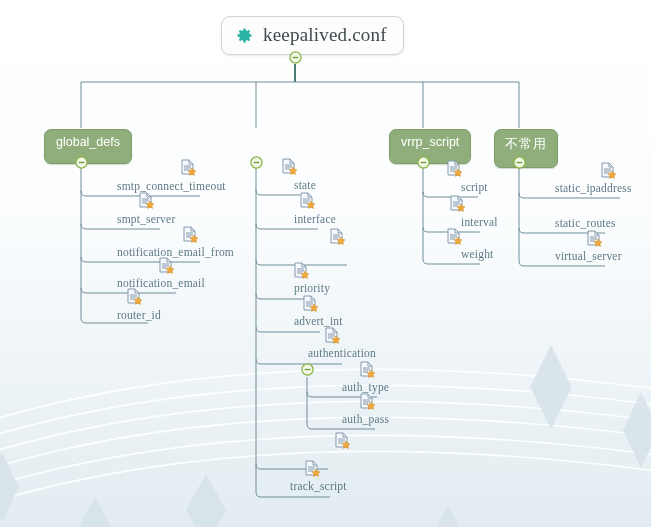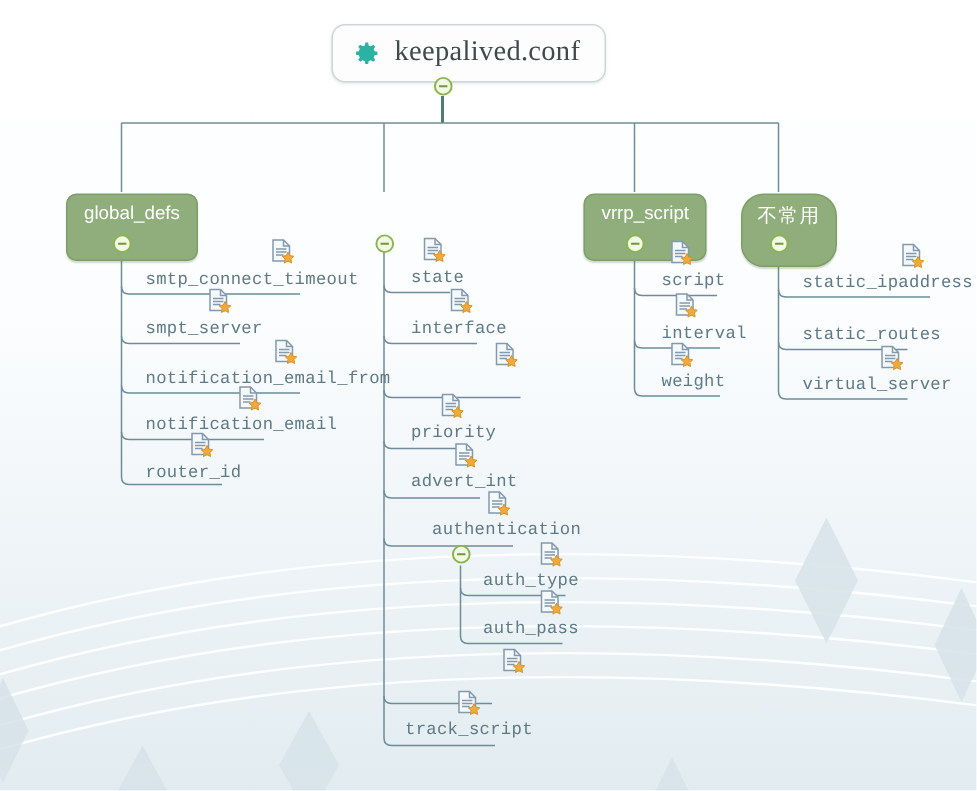--- a/index.html
+++ b/index.html
@@ -35,36 +35,37 @@
   }
   .gear{width:19px;height:19px;display:block;}
 
   .branch-node{
     background:#8fae7b;
     border:1px solid #7d9e69;
     border-radius:7px;
     color:#ffffff;
     font-family:"Liberation Sans",sans-serif;
     font-size:12.5px;
-    padding:5px 11px 24px 11px;
+    padding:5px 11px 14px 11px;
     text-align:center;
     box-shadow:0 1px 1px rgba(110,135,95,.3);
   }
-  .branch-node.cjk{font-size:13px;letter-spacing:1px;padding-left:10px;padding-right:10px;border-radius:15px;}
+  .branch-node.cjk{font-size:13px;letter-spacing:1px;padding-left:10px;padding-right:10px;}
 
   
   .leaf{position:absolute;}
   .leaf-label{
-    font-family:Liberation Mono, monospace;
+    font-family:Liberation Serif, serif;
     font-size:11.5px;
     color:#5f7a86;
     letter-spacing:.2px;
     line-height:13px;
     padding:0 4px 1px 4px;
     display:inline-block;
+    margin-left:20px;
   }
   .doc-icon{position:absolute;width:16px;height:17px;}
 
   
   .toggle{position:absolute;width:13px;height:13px;}
 </style>
 </head>
 <body>
 
 <div id="canvas">

